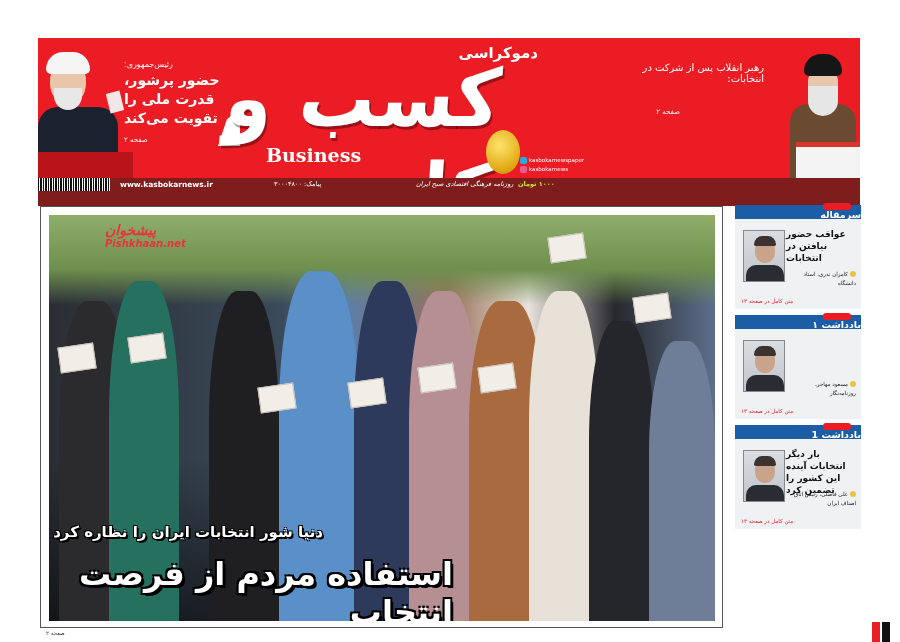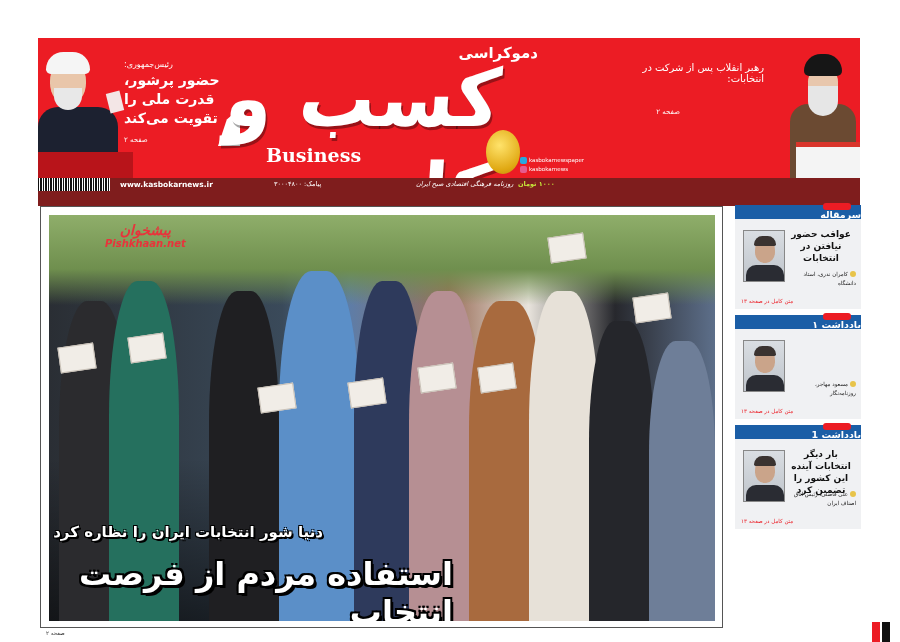--- a/index.html
+++ b/index.html
@@ -142,21 +142,21 @@
     background: linear-gradient(180deg, #8fae6a 0%, #6f8f4e 60%, rgba(111,143,78,0) 100%);
   }
   .person {
     position: absolute; bottom: 0; border-radius: 40% 40% 0 0;
   }
   .card {
     position: absolute; width: 36px; height: 26px; background: #f1ede7; border: 1px solid #c8c0b6; transform: rotate(-8deg);
   }
   .watermark {
     position: absolute; left: 56px; top: 8px; direction: rtl; color: #e8333b;
-    font-size: 10px; font-weight: bold; font-style: italic; text-align: center; line-height: 14px;
+    font-size: 10px; font-weight: bold; font-style: italic; text-align: left; line-height: 14px;
   }
   .watermark .brand-fa { font-size: 14px; display: block; }
   .headline-kicker {
     position: absolute; right: 392px; top: 308px; direction: rtl;
     color: #fff; font-size: 15px; font-weight: bold;
     text-shadow: 2px 2px 0 #000, -1px -1px 0 #000, 1px -1px 0 #000, -1px 1px 0 #000;
     text-align: center;
   }
   .headline-main {
     position: absolute; right: 262px; top: 340px; direction: rtl;
@@ -194,21 +194,21 @@
   .thumb .hair {
     position: absolute; left: 10px; top: 5px; width: 22px; height: 10px;
     background: #3a3330; border-radius: 10px 10px 2px 2px;
   }
   .thumb .suit {
     position: absolute; left: 2px; top: 34px; width: 38px; height: 20px;
     background: #2a2c33; border-radius: 10px 10px 0 0;
   }
   .col-card .title {
     position: absolute; right: 5px; top: 23px; width: 70px;
-    direction: rtl; text-align: center; font-size: 9px; font-weight: bold;
+    direction: rtl; text-align: left; font-size: 9px; font-weight: bold;
     line-height: 12px; color: #111;
   }
   .col-card .author {
     position: absolute; right: 5px; top: 65px; width: 68px;
     direction: rtl; text-align: right; font-size: 5.5px; color: #222; line-height: 9px;
   }
   .col-card .author .bullet {
     display: inline-block; width: 6px; height: 6px; border-radius: 50%;
     background: #e8c44a; vertical-align: middle; margin-left: 2px;
   }

